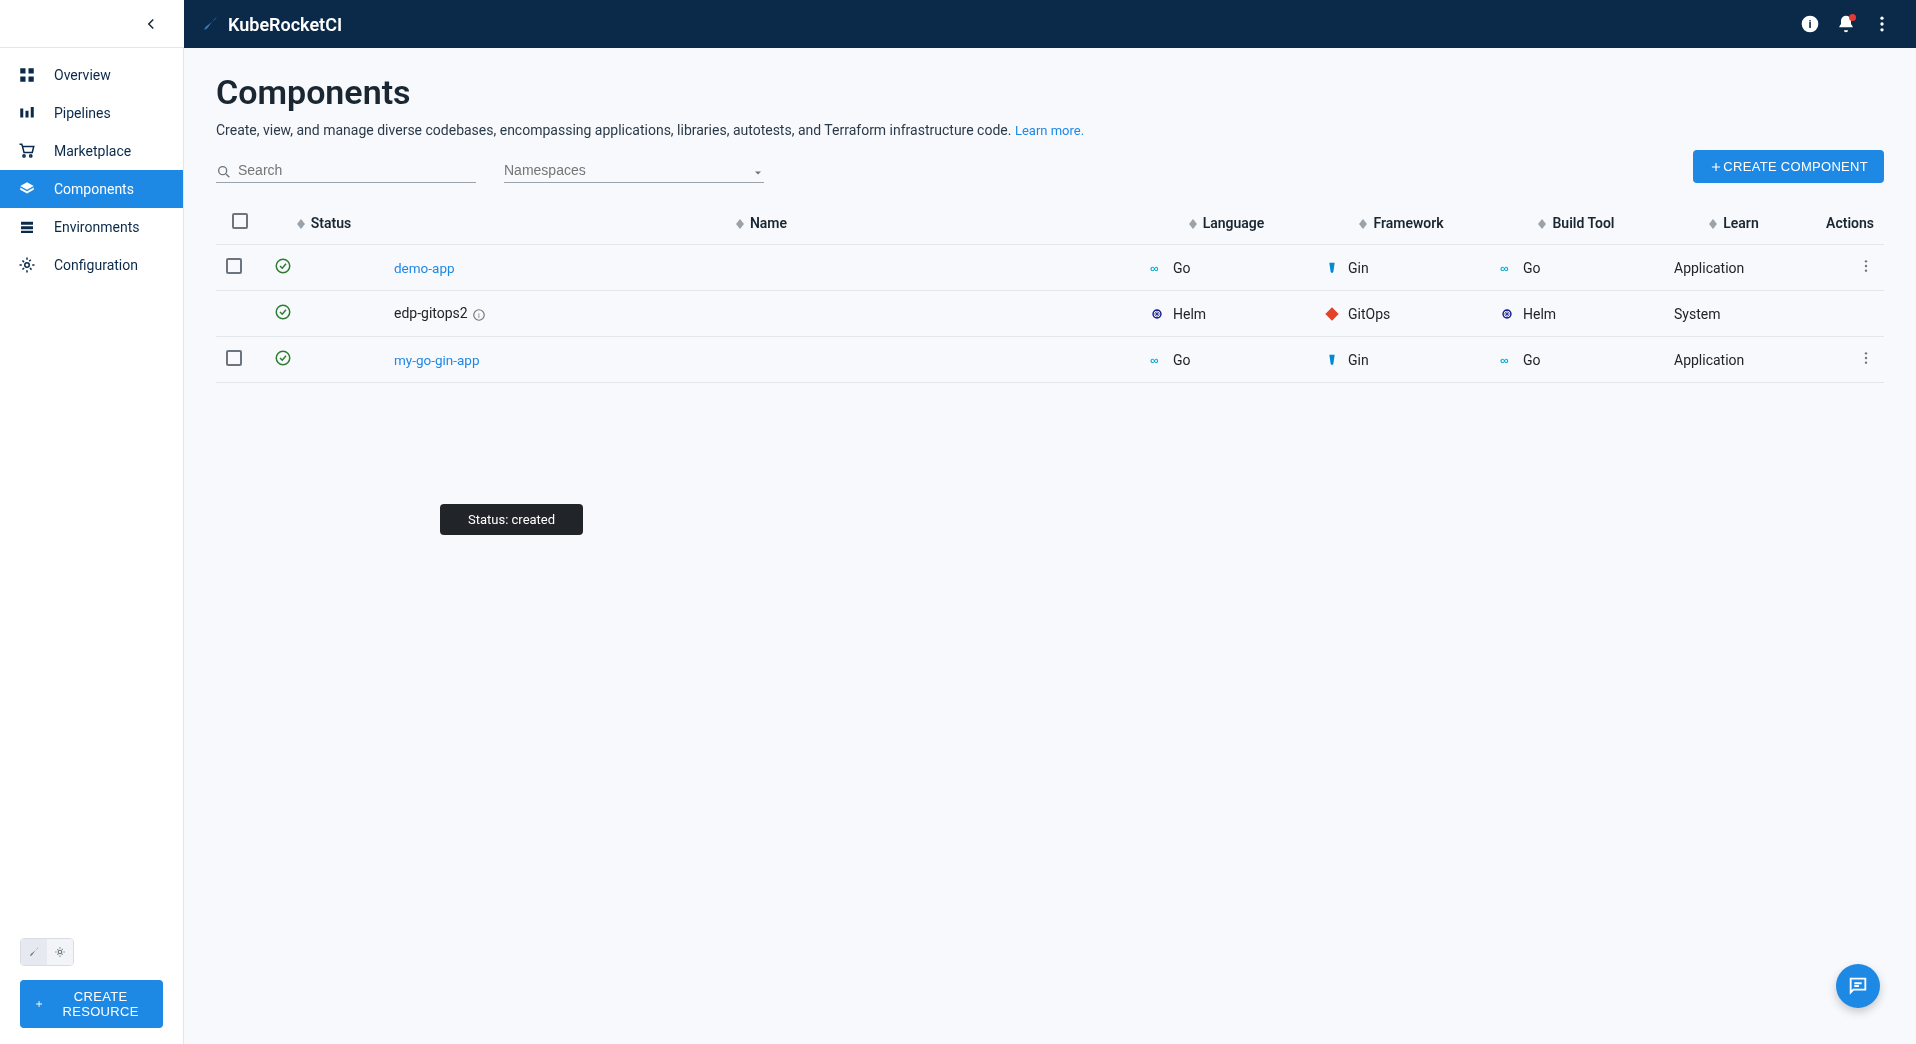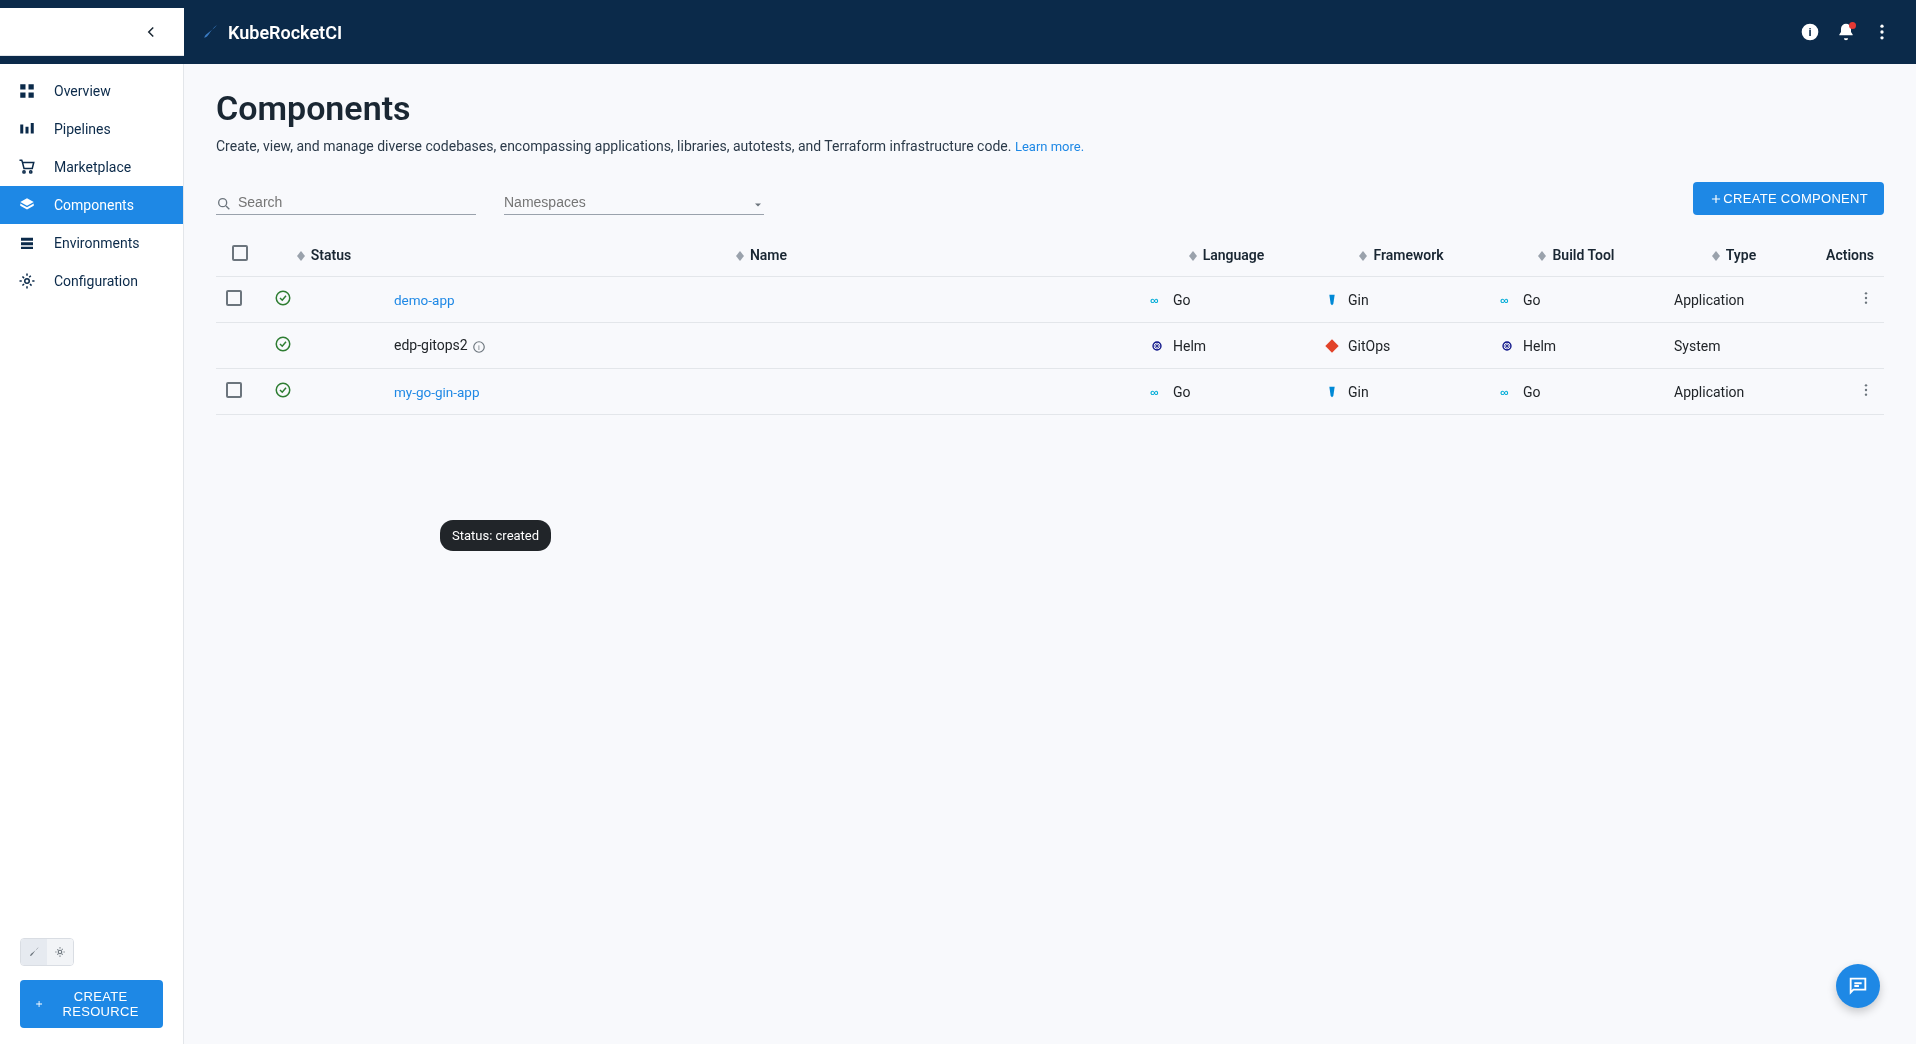--- a/index.html
+++ b/index.html
@@ -1,18 +1,18 @@
 <!DOCTYPE html>
 <html><head>
 <meta charset="utf-8">
 <style>
 * { box-sizing: border-box; margin: 0; padding: 0; }
 body { font-family: -apple-system, BlinkMacSystemFont, "Segoe UI", Roboto, "Helvetica Neue", Arial, sans-serif; background: #f8f9fc; color: #212529; overflow: hidden; }
 .app { display: flex; flex-direction: column; height: 100vh; width: 100vw; }
-.topbar { height: 64px; background: #0b2a4a; display: flex; align-items: center; padding: 0 16px; color: #fff; }
+.topbar { height: 48px; background: #0b2a4a; display: flex; align-items: center; padding: 0 16px; color: #fff; }
 .topbar .collapse-btn { width:184px; display:flex; justify-content:flex-end; align-items:center; padding-right:24px; margin-left:-16px; background:#fff; height:48px; border-bottom:1px solid #e3e6ea;}
 .topbar .collapse-btn svg { width:18px; height:18px; }
 .brand { display:flex; align-items:center; gap:8px; font-weight:600; font-size:18px; margin-left:16px; }
 .brand svg { width:20px; height:20px; }
 .topbar .spacer { flex:1; }
 .topbar .icon-btn { width:36px; height:36px; display:flex; align-items:center; justify-content:center; border-radius:50%; cursor:pointer; position:relative; }
 .topbar .icon-btn svg { width:20px; height:20px; fill:#fff; }
 .notif-dot { position:absolute; top:8px; right:8px; width:7px; height:7px; background:#e53935; border-radius:50%; }
 .body { flex:1; display:flex; min-height:0; }
 .sidebar { width:184px; background:#fff; border-right:1px solid #e3e6ea; display:flex; flex-direction:column; }
@@ -22,21 +22,21 @@
 .nav-item svg { width:18px; height:18px; }
 .sidebar .bottom { margin-top:auto; padding:12px 20px 16px; }
 .toggle-group { display:inline-flex; border:1px solid #d9dde3; border-radius:4px; overflow:hidden; margin-bottom:14px;}
 .toggle-group .tg { width:26px; height:26px; display:flex; align-items:center; justify-content:center; background:#f2f4f7; }
 .toggle-group .tg.active { background:#e6eaf0; }
 .toggle-group svg { width:14px; height:14px; }
 .create-res { background:#1e88e5; color:#ffffff; border:none; font-size:13px; font-weight:500; letter-spacing:.3px; padding:9px 14px; border-radius:4px; display:flex; align-items:center; gap:8px; cursor:pointer; }
 .create-res svg { width:14px; height:14px; fill:#fff; }
 .main { flex:1; padding:24px 32px; overflow:auto; position:relative; }
 h1 { font-size:34px; font-weight:600; color:#1a2733; margin-bottom:10px; }
-.subtitle { font-size:14px; color:#2b3a49; margin-bottom:28px; }
+.subtitle { font-size:14px; color:#2b3a49; margin-bottom:12px; }
 .subtitle a { color:#1e88e5; text-decoration:none; font-size:13px; }
 .filters { display:flex; gap:28px; align-items:flex-end; margin-bottom:18px; }
 .field { display:flex; flex-direction:column; }
 .field .lbl { font-size:11px; color:#6c757d; margin-bottom:2px; }
 .input-underline { border:none; border-bottom:1px solid #9aa2ac; background:transparent; font-size:14px; padding:4px 0; outline:none; width:260px; color:#1a2733; }
 .search-wrap { position:relative; width:260px; }
 .search-wrap svg { position:absolute; left:0; top:6px; width:16px; height:16px; fill:#6c757d; }
 .search-wrap input { padding-left:22px; width:100%; }
 .select-wrap { position:relative; width:260px; }
 .select-wrap .caret { position:absolute; right:0; top:6px; }
@@ -52,21 +52,21 @@
 th { font-weight:600; color:#1a2733;text-align:center; }
 th .sort { display:inline-flex; flex-direction:column; margin-right:6px; vertical-align:middle; }
 th .sort svg { width:8px; height:5px; fill:#9aa2ac; }
 .chk { width:16px; height:16px; border:2px solid #6c757d; border-radius:2px; display:inline-block; }
 .status-ok svg { width:18px; height:18px; }
 .link { color:#1e88e5; text-decoration:none; font-size:13.5px; }
 .cell-icontext { display:flex; align-items:center; gap:8px; }
 .cell-icontext .mini { width:16px; height:16px; display:flex; align-items:center; justify-content:center; }
 .row-actions svg { width:16px; height:16px; fill:#6c757d; }
 .info-inline svg { width:14px; height:14px; fill:#6c757d; vertical-align:middle; margin-left:4px; }
-.tooltip { position:absolute; background:#212529; color:#fff; font-size:13px; padding:8px 12px; border-radius:13px; left:256px; top:456px; }
+.tooltip { position:absolute; background:#212529; color:#fff; font-size:13px; padding:8px 28px; border-radius:4px; left:256px; top:456px; }
 .pager { display:flex; justify-content:flex-end; align-items:center; gap:24px; font-size:13px; color:#4b5563; padding:12px 8px; }
 .pager .rpp { display:flex; align-items:center; gap:10px; }
 .pager .nav-arrows { display:flex; gap:16px; }
 .pager .nav-arrows svg { width:14px; height:14px; fill:#b5bbc3; }
 .fab { position:fixed; right:36px; bottom:36px; width:44px; height:44px; border-radius:50%; background:#1e88e5; display:flex; align-items:center; justify-content:center; box-shadow:0 4px 10px rgba(0,0,0,.2); cursor:pointer; }
 .fab svg { width:22px; height:22px; fill:#fff; }
 .col-chk{width:48px}.col-status{width:120px}.col-actions{width:80px; text-align:right;}
 .col-lang,.col-fw,.col-bt{width:175px}.col-type{width:140px}
 </style>
 </head>
@@ -258,21 +258,21 @@
                     <path d="M0 0l5 6 5-6z"></path>
                   </svg>
                 </span><span>Build Tool</span></th>
             <th class="col-type"><span class="sort">
                   <svg viewBox="0 0 10 6">
                     <path d="M0 6l5-6 5 6z"></path>
                   </svg>
                   <svg viewBox="0 0 10 6">
                     <path d="M0 0l5 6 5-6z"></path>
                   </svg>
-                </span><span>Type</span></th>
+                </span><span>Learn</span></th>
             <th class="col-actions"><span>Actions</span></th>
           </tr>
         </thead>
         <tbody id="tbody">
             <tr>
               <td class="col-chk"><span class="chk"></span></td>
               <td class="col-status"><span class="status-ok"><svg viewBox="0 0 24 24">
                     <circle cx="12" cy="12" r="9" fill="none" stroke="#2e7d32" stroke-width="2"></circle>
                     <path d="M8 12l3 3 5-6" fill="none" stroke="#2e7d32" stroke-width="2"></path>
                   </svg></span></td>

